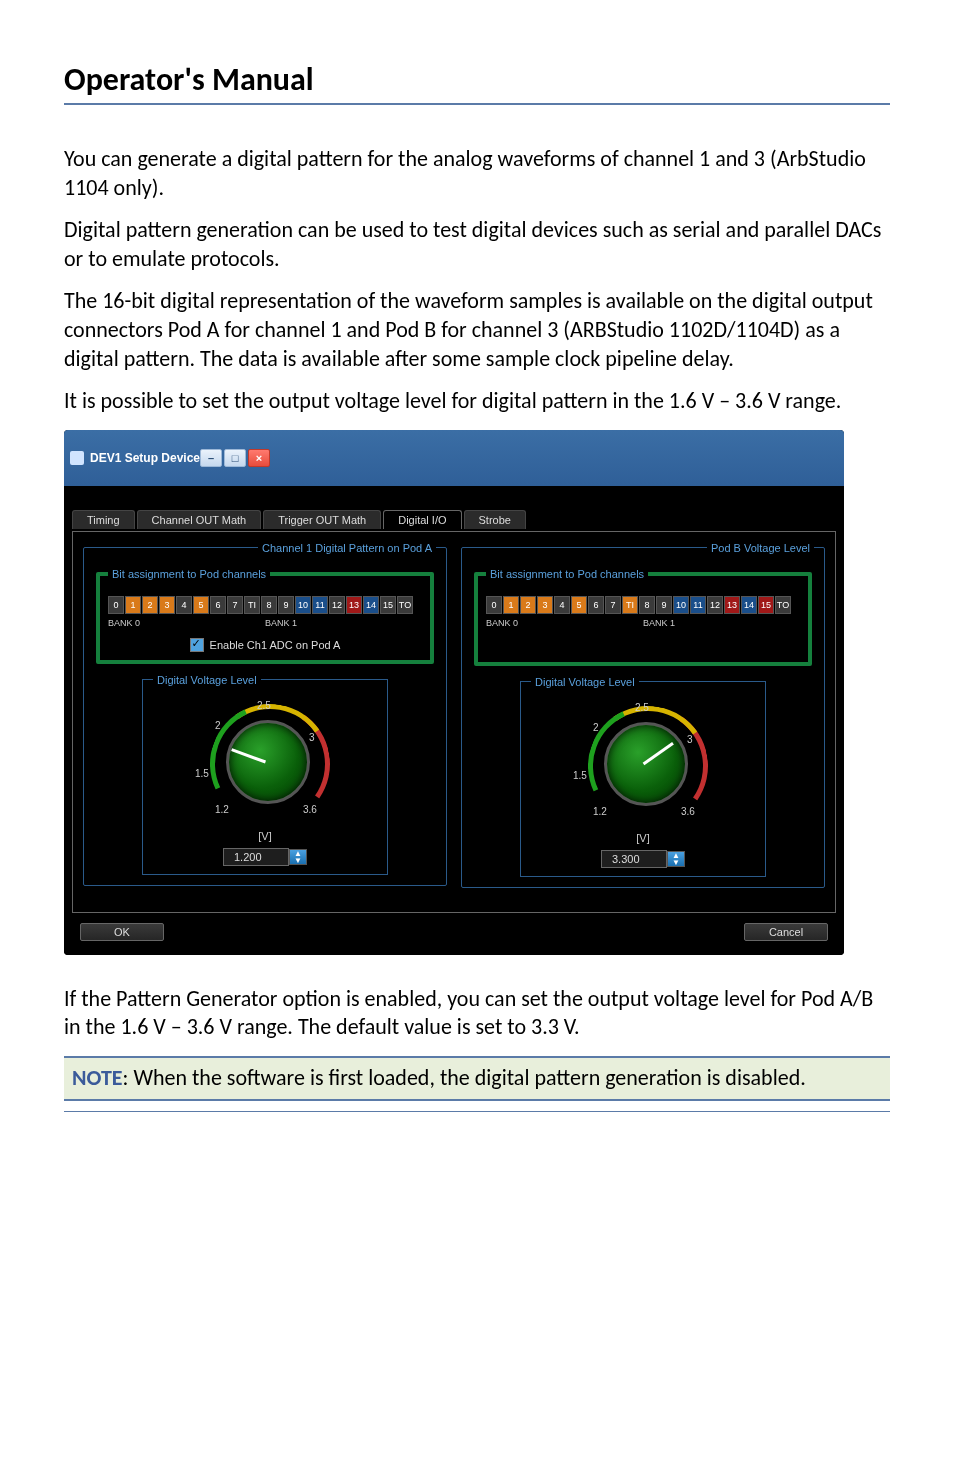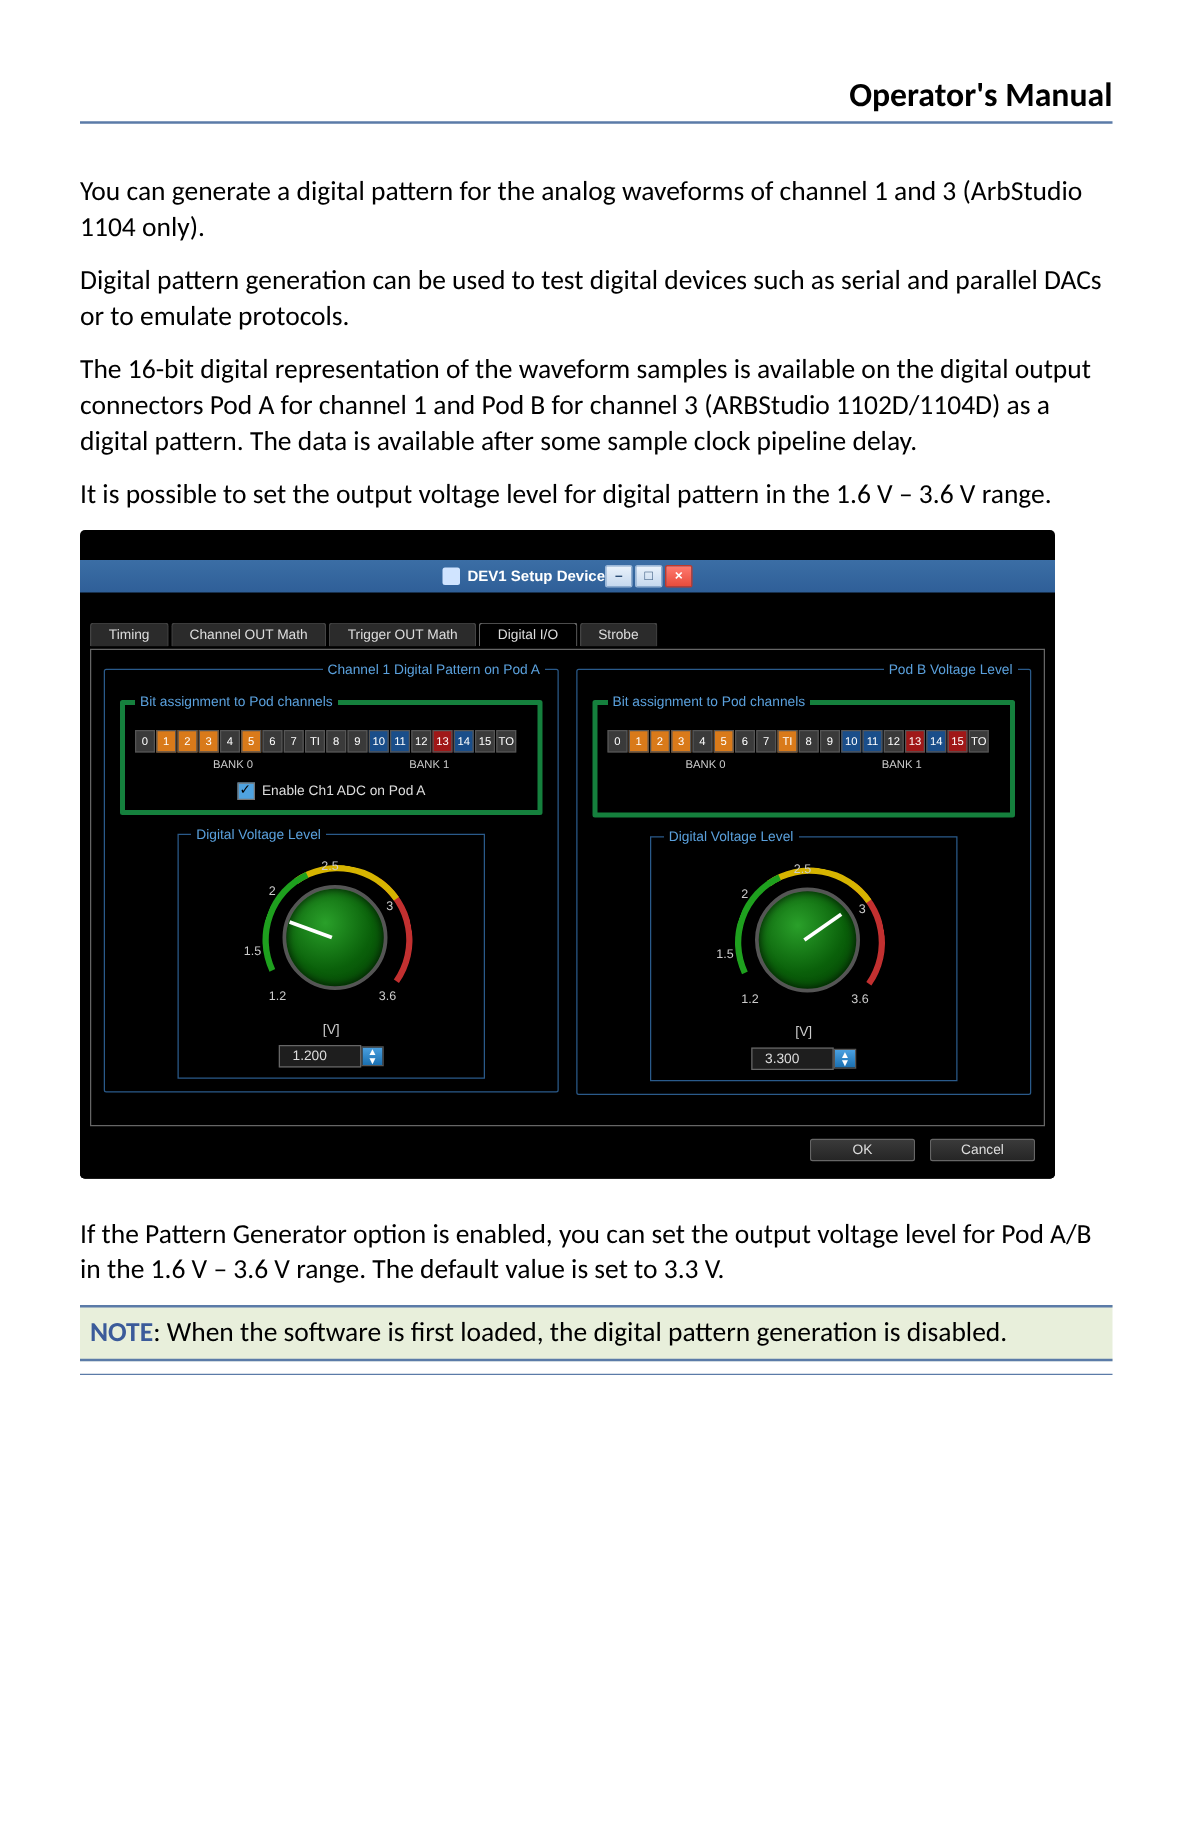--- a/index.html
+++ b/index.html
@@ -8,22 +8,21 @@
     font-family: Calibri, "Segoe UI", Arial, sans-serif;
     background: #fff;
     color: #000;
     width: 954px;
   }
   .page {
     padding: 60px 64px 20px 64px;
     box-sizing: border-box;
   }
   .header-title {
-    text-align: right;
-    font-size: 27px;
+    font-size: 32px;
     font-weight: bold;
     color: #000;
   }
   hr.head-rule {
     border: none;
     border-top: 2px solid #5b7ba8;
     margin: 4px 0 40px 0;
   }
   p.body {
     font-size: 22px;
@@ -35,27 +34,26 @@
     margin: 12px 0 30px 0;
     width: 780px;
     background: #000;
     border-radius: 4px;
     overflow: hidden;
     font-family: Tahoma, Arial, sans-serif;
   }
   .titlebar {
     background: linear-gradient(#3b6ea5, #2f5f98);
     color: #fff;
-    padding: 4px 6px;
+    padding: 19px 6px;
     display: flex;
     align-items: center;
-    justify-content: center;
+    justify-content: flex-start;
     font-size: 12px;
     font-weight: bold;
-    margin-top: 24px;
   }
   .titlebar-left { display: flex; align-items: center; gap: 6px; }
   .win-icon { width: 14px; height: 14px; background: #d0e4ff; border-radius: 2px; }
   .winbtns { display: flex; gap: 2px; }
   .winbtn {
     width: 20px; height: 16px; border: 1px solid #9cb8d8;
     background: linear-gradient(#eaf2fb, #c5d8ee);
     border-radius: 2px; position: relative;
   }
   .winbtn.close { background: linear-gradient(#ff7a6f, #e74c3c); border-color: #c0392b; }
@@ -91,21 +89,21 @@
   .bit {
     width: 14px; height: 16px; font-size: 9px; color: #fff;
     display: flex; align-items: center; justify-content: center;
     border: 1px solid #555;
   }
   .bit.gray { background: #3a3a3a; }
   .bit.orange { background: #d97a1a; }
   .bit.blue { background: #1a4e8a; }
   .bit.red { background: #a01818; }
   .banklabels { display: flex; color: #ccc; font-size: 9px; margin-top: 2px; }
-  .banklabels .l { flex: 1; text-align: center; }
+  .banklabels .l { flex: 1; }
   .chkrow { display: flex; align-items: center; gap: 6px; justify-content: center; margin-top: 10px; }
   .chk { width: 12px; height: 12px; background: #4fa3e0; border: 1px solid #777; position: relative; }
   .chk::after { content: '✓'; position: absolute; top: -2px; left: 1px; font-size: 11px; color: #000; }
   .chklabel { color: #ddd; font-size: 11px; }
   .dial-wrap { margin: 10px auto 0 auto; width: 250px; }
   .dial-fs { border: 1px solid #2a5a8a; padding: 10px 10px 8px 10px; }
   .dial-fs > legend { color: #5aa0dc; font-size: 11px; padding: 0 4px; }
   .dial-stage { position: relative; width: 160px; height: 130px; margin: 0 auto; }
   .dial {
     width: 78px; height: 78px; border-radius: 50%;
@@ -130,21 +128,21 @@
   .spinval {
     background: #1e1e1e; border: 1px solid #666; color: #ddd;
     font-size: 11px; padding: 2px 10px; width: 44px; text-align: left;
   }
   .spinbtns {
     width: 16px; background: linear-gradient(#4aa0e0, #1a6fb0);
     border: 1px solid #555; color: #fff; font-size: 8px;
     display: flex; flex-direction: column; align-items: center; justify-content: center;
   }
   .spinbtns div { line-height: 7px; }
-  .dlgbtns { display: flex; justify-content: flex-end; gap: 12px; padding: 10px 8px 6px 8px; }
+  .dlgbtns { display: flex; justify-content: space-between; gap: 12px; padding: 10px 8px 6px 8px; }
   .dlgbtn {
     background: linear-gradient(#3a3a3a, #262626); color: #ddd;
     border: 1px solid #666; padding: 2px 0; font-size: 11px;
     width: 82px; text-align: center; border-radius: 2px;
   }
   .note-box {
     background: #e8efdb;
     padding: 6px 8px;
     font-size: 22px;
     line-height: 1.3;

